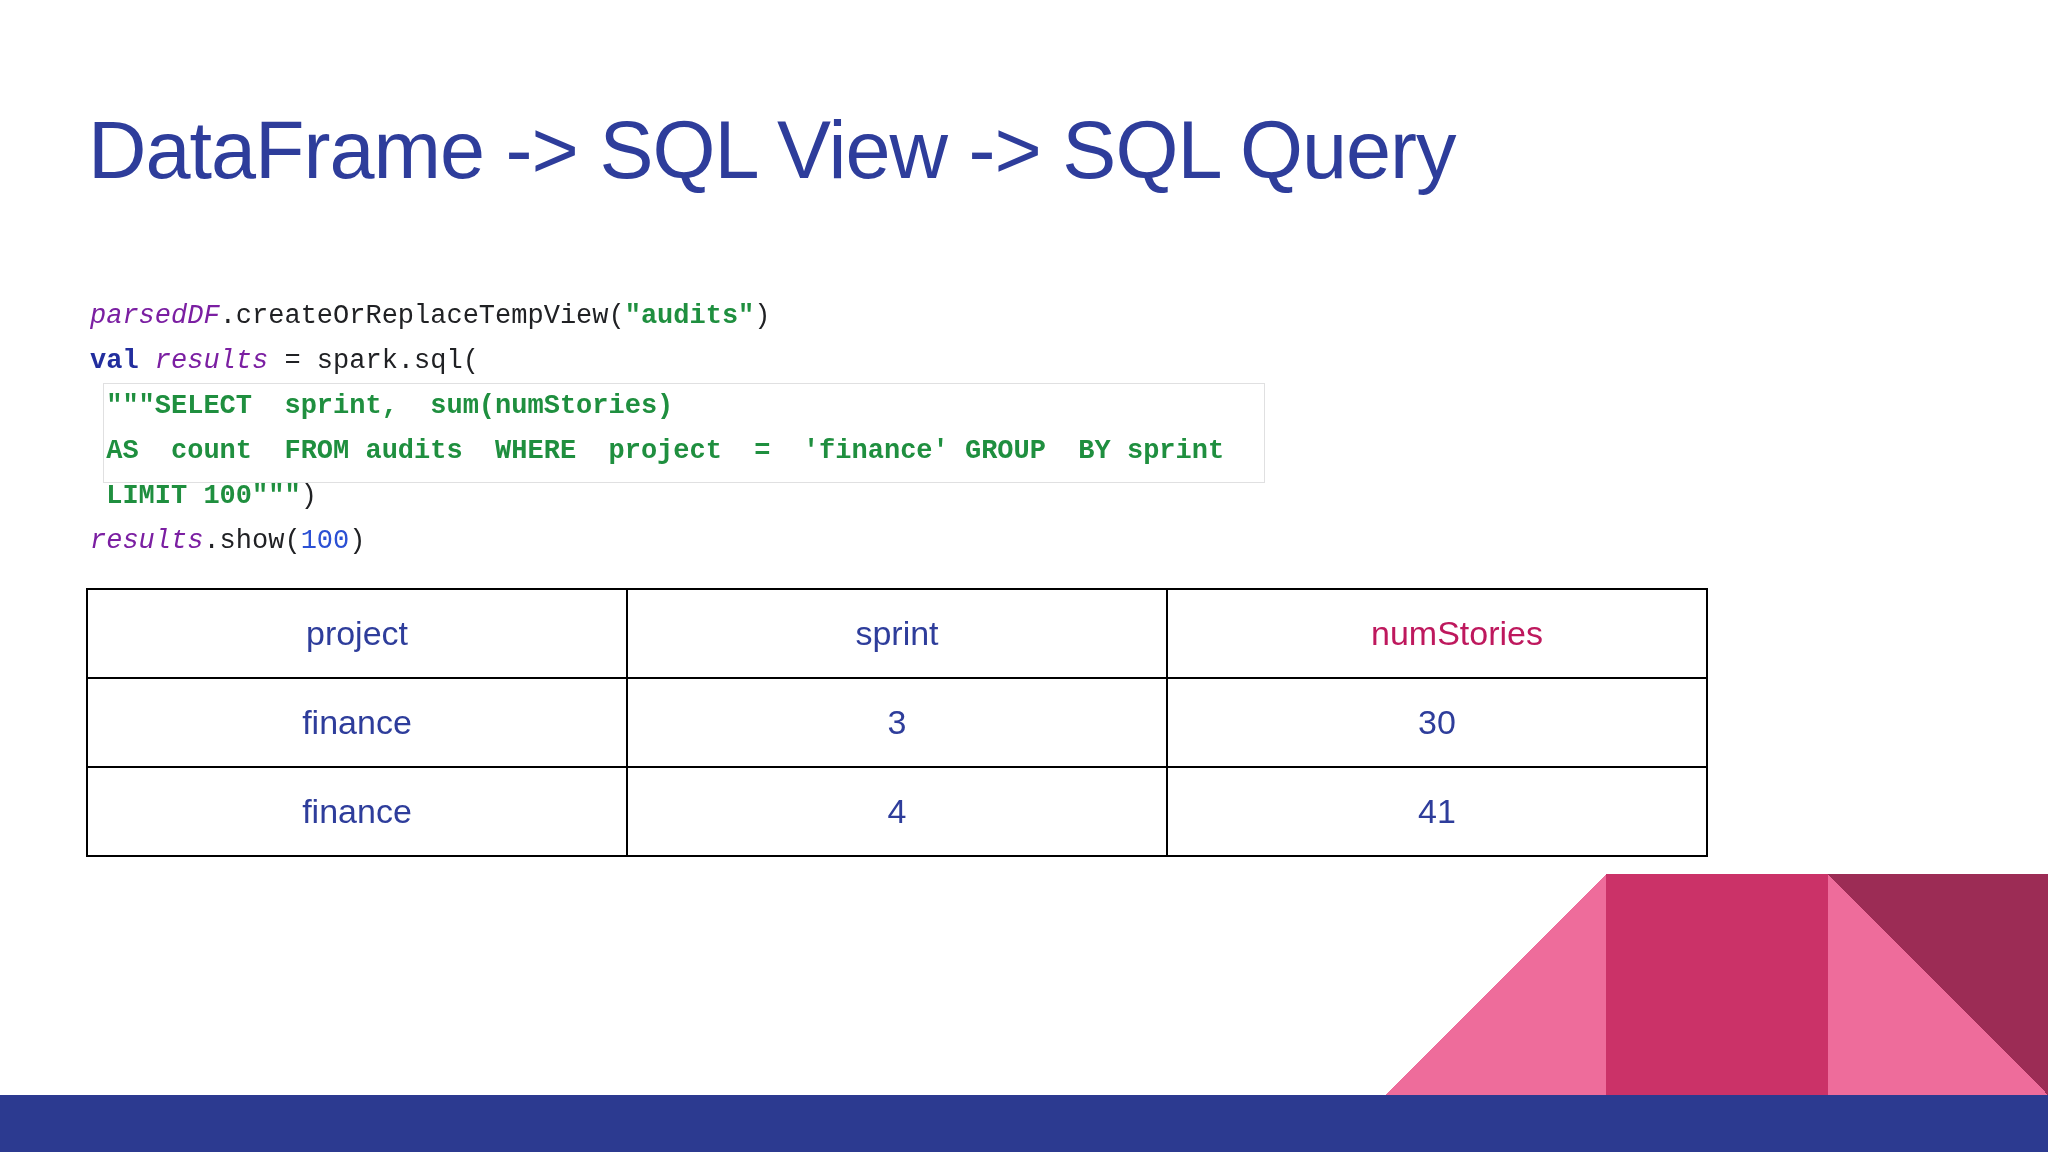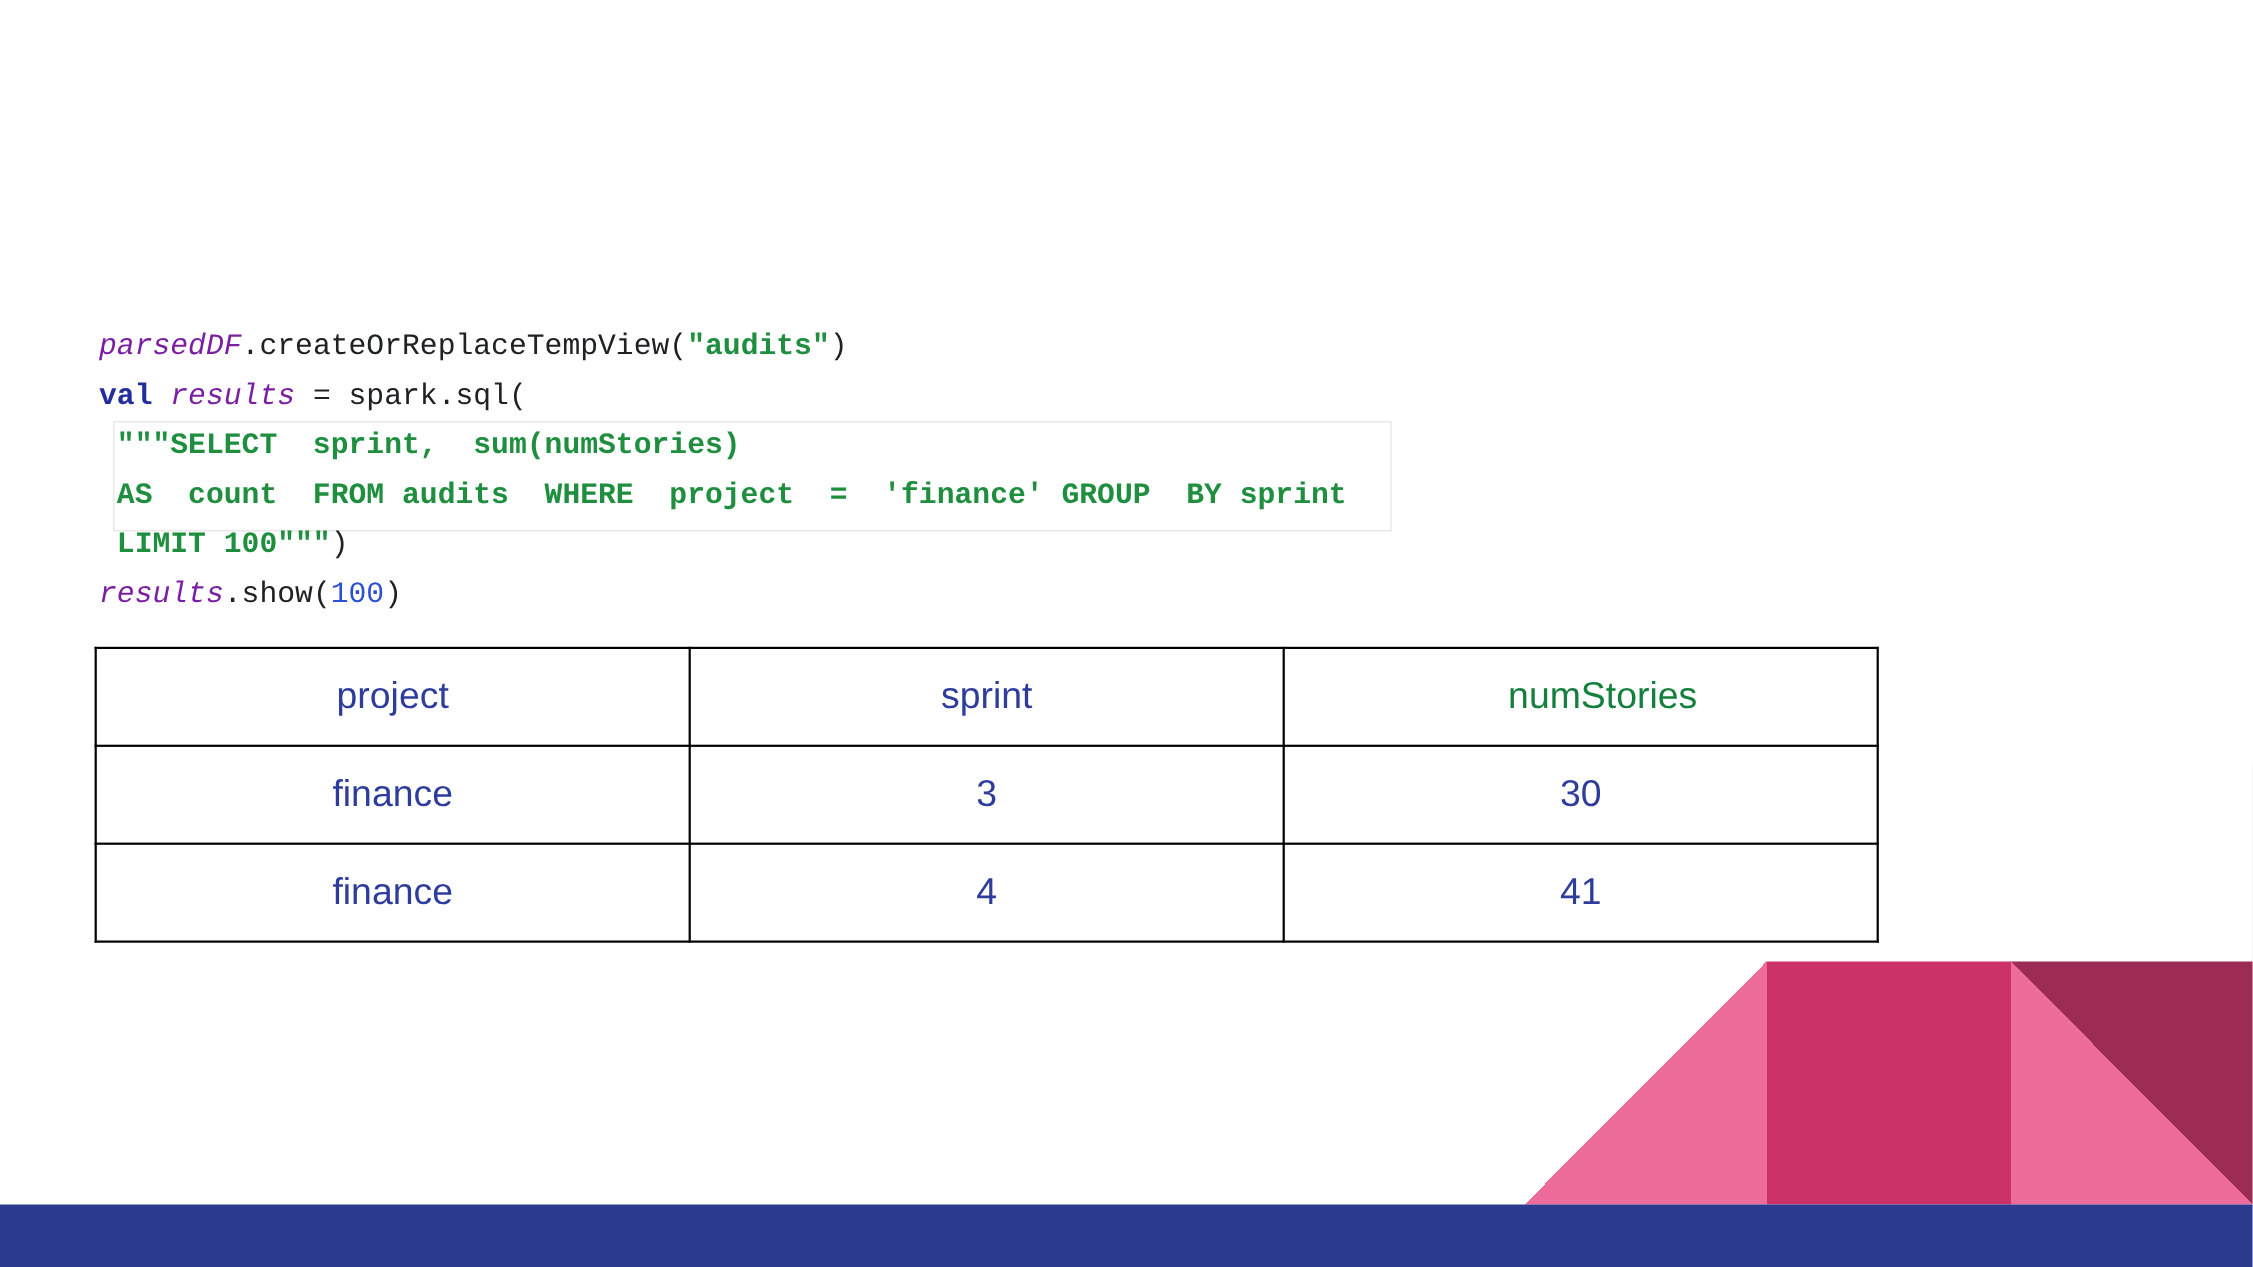--- a/index.html
+++ b/index.html
@@ -61,31 +61,32 @@
     position:absolute;
     left:0;top:1095px;
     width:2048px;height:57px;
   }
 </style>
 </head>
 <body>
 
 <div class="slide">
 
+  <h1 class="slide-title" style="color: rgb(46, 61, 155);">DataFrame -&gt; SQL View -&gt; SQL Query</h1>
 
   <div class="sql-highlight-box"></div>
 
   <div class="code-block"><div class="code-line"><span style="color: rgb(123, 31, 162); font-style: italic;">parsedDF</span><span style="color: rgb(32, 33, 36);">.createOrReplaceTempView(</span><span style="color: rgb(31, 143, 63); font-weight: bold;">"audits"</span><span style="color: rgb(32, 33, 36);">)</span></div><div class="code-line"><span style="color: rgb(34, 46, 158); font-weight: bold;">val </span><span style="color: rgb(123, 31, 162); font-style: italic;">results</span><span style="color: rgb(32, 33, 36);"> = spark.sql(</span></div><div class="code-line"><span style="color: rgb(31, 143, 63); font-weight: bold;"> """SELECT  sprint,  sum(numStories)</span></div><div class="code-line"><span style="color: rgb(31, 143, 63); font-weight: bold;"> AS  count  FROM audits  WHERE  project  =  'finance' GROUP  BY sprint</span></div><div class="code-line"><span style="color: rgb(31, 143, 63); font-weight: bold;"> LIMIT 100"""</span><span style="color: rgb(32, 33, 36);">)</span></div><div class="code-line"><span style="color: rgb(123, 31, 162); font-style: italic;">results</span><span style="color: rgb(32, 33, 36);">.show(</span><span style="color: rgb(43, 80, 212);">100</span><span style="color: rgb(32, 33, 36);">)</span></div></div>
 
   <table class="results-table">
     <tbody>
         <tr>
           <td style="color: rgb(46, 61, 155);">project</td>
           <td style="color: rgb(46, 61, 155); border-radius: 25px;">sprint</td>
-          <td style="color: #15803d; padding-left: 41px;">numStories</td>
+          <td style="color: #be185d; padding-left: 41px;">numStories</td>
         </tr>
         <tr>
           <td style="color: rgb(46, 61, 155);">finance</td>
           <td style="color: rgb(46, 61, 155);">3</td>
           <td style="color: rgb(46, 61, 155);">30</td>
         </tr>
         <tr>
           <td style="color: rgb(46, 61, 155);">finance</td>
           <td style="color: rgb(46, 61, 155);">4</td>
           <td style="color: rgb(46, 61, 155);">41</td>

